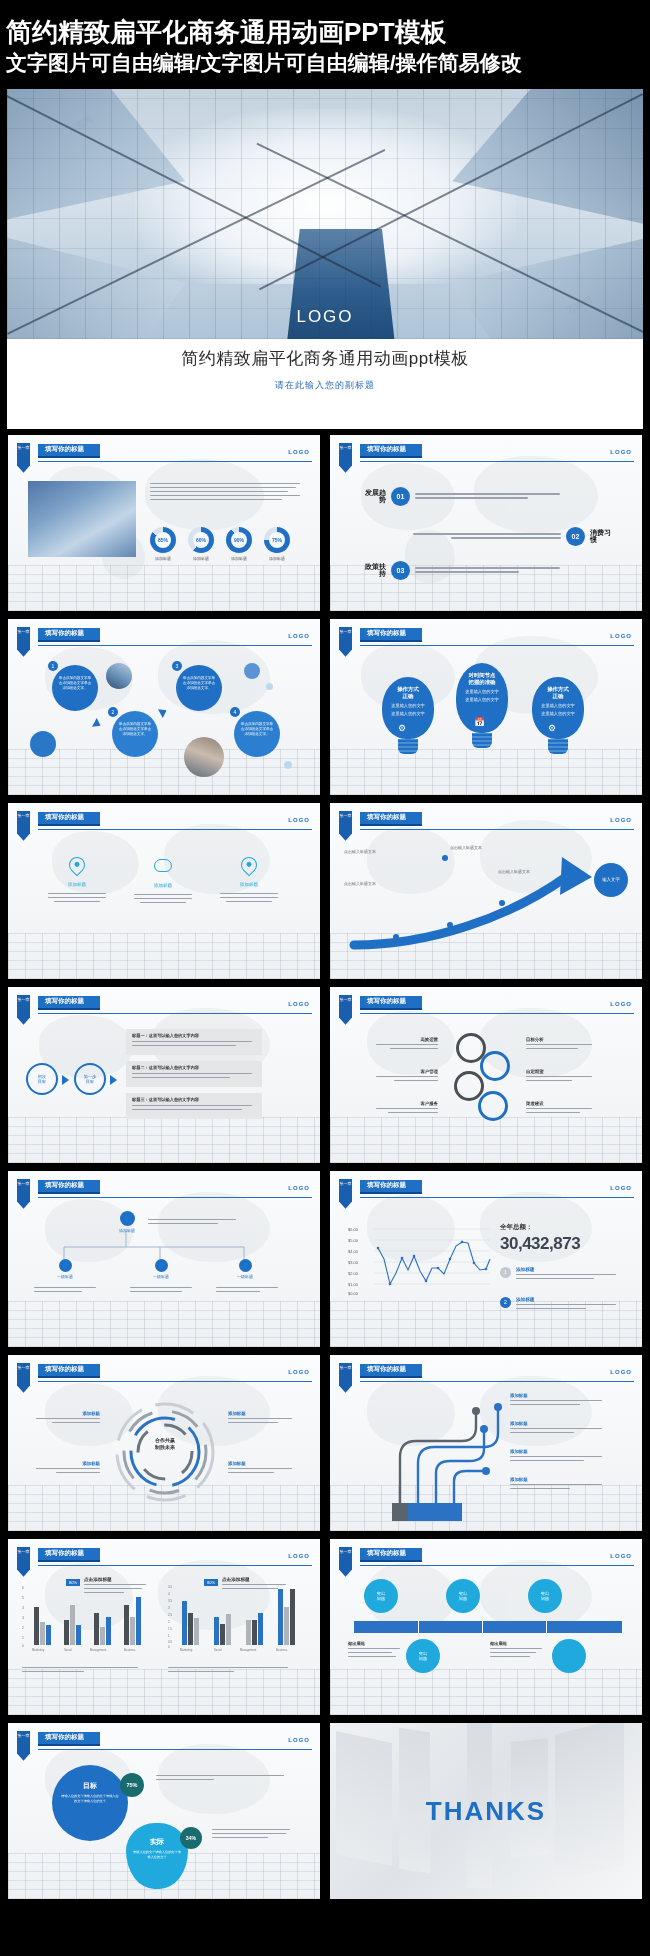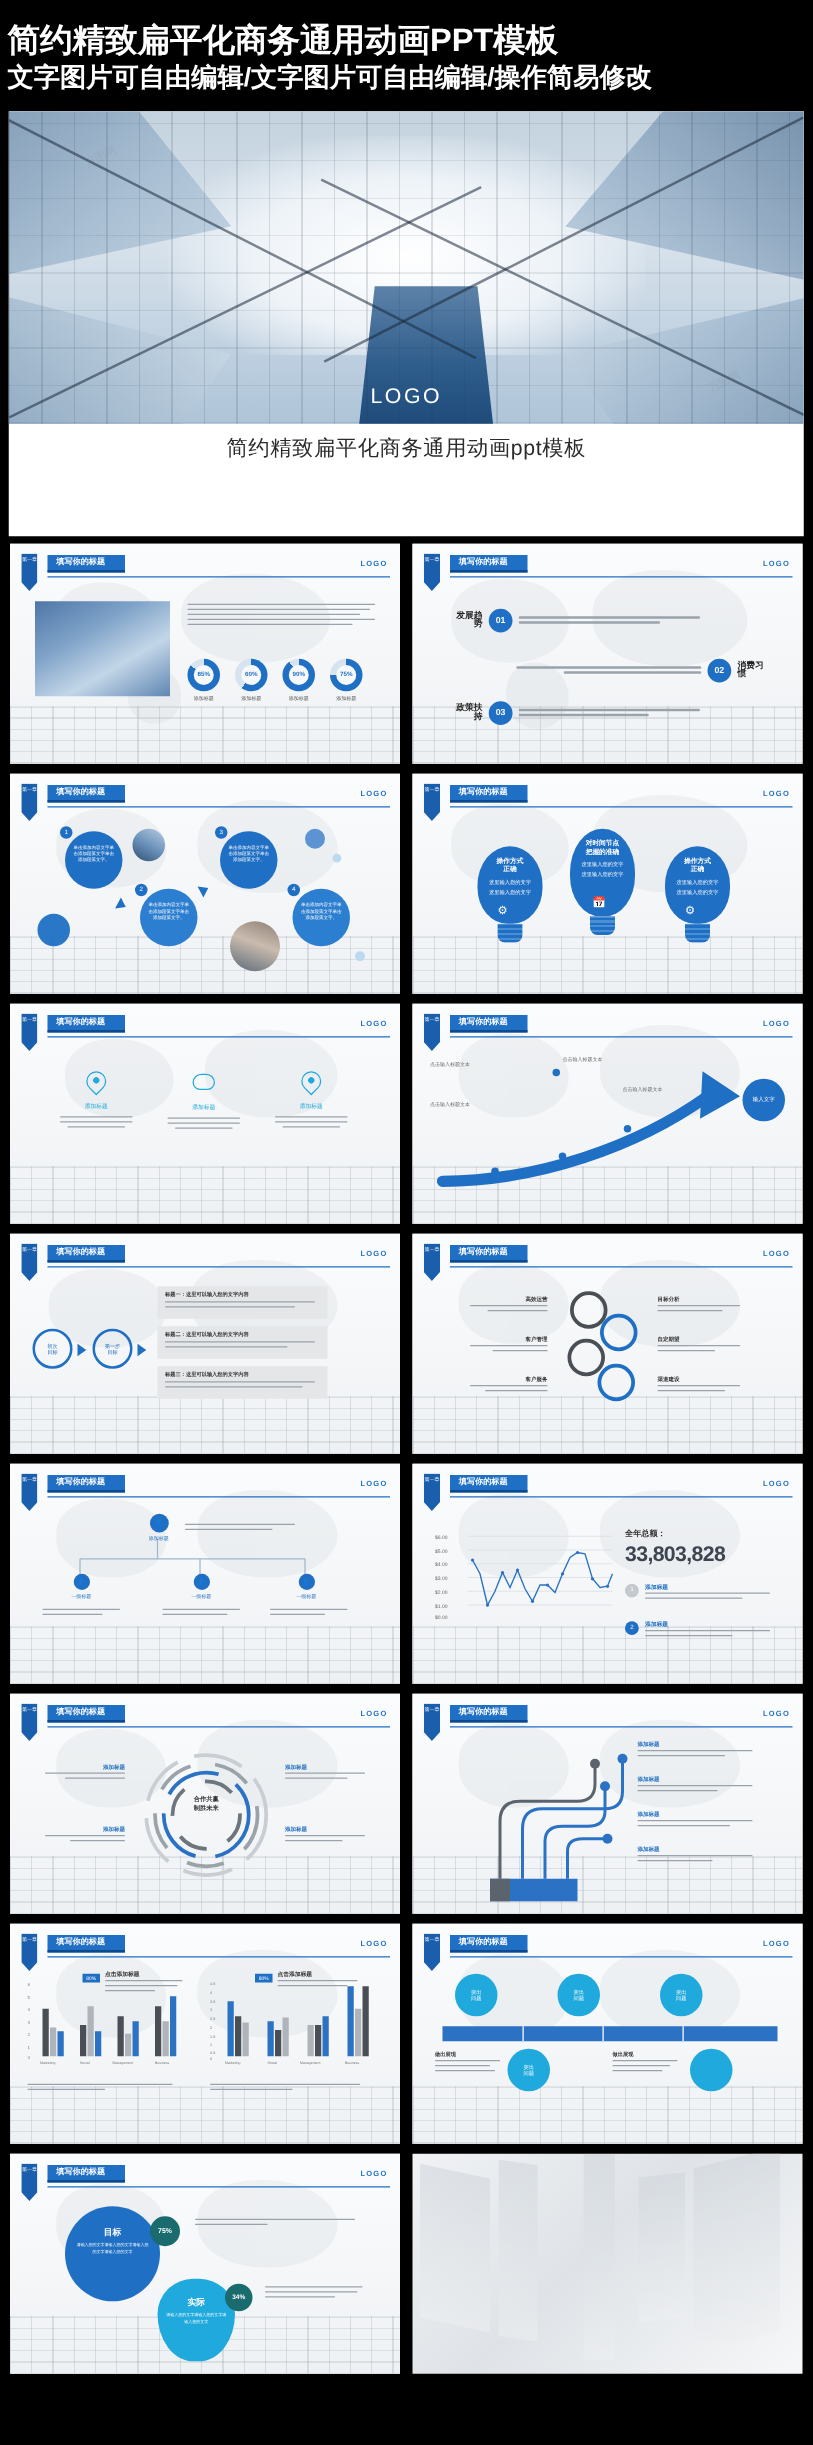--- a/index.html
+++ b/index.html
@@ -167,20 +167,21 @@
     <div class="wedge w5"></div>
     <div class="glasslines"></div>
     <div class="ray" style="left:0;top:6px;width:420px;transform:rotate(27deg);"></div>
     <div class="ray" style="left:636px;top:6px;width:430px;transform:rotate(153deg);"></div>
     <div class="ray" style="left:0;top:244px;width:420px;transform:rotate(-26deg);"></div>
     <div class="ray" style="left:636px;top:244px;width:430px;transform:rotate(206deg);"></div>
     <div class="cover-logo">LOGO</div>
   </div>
   <div class="cover-text">
     <div class="cover-title">简约精致扁平化商务通用动画ppt模板</div>
+    <div class="cover-sub">请在此输入您的副标题</div>
   </div>
   <div class="wm" style="left:60px;top:30px;">万图网</div>
   <div class="wm" style="right:50px;top:210px;">万图网</div>
 </div>
 
 <div class="grid">
 
   <div class="slide">
     <div class="map">
       <i style="left:12%;top:18%;width:26%;height:34%;"></i>
@@ -615,21 +616,21 @@
               <circle cx="94" cy="45" r="1.3"></circle>
             <circle cx="106" cy="36" r="1.3"></circle>
               <circle cx="118" cy="19" r="1.3"></circle>
               <circle cx="130" cy="40" r="1.3"></circle>
             <circle cx="142" cy="46" r="1.3"></circle>
           </g>
         </svg>
       </div>
       <div style="position:absolute;left:170px;top:22px">
         <div style="font-size:6.5px;color:#333;font-weight:bold">全年总额：</div>
-        <div style="font-size:17px;color:#3d4550;font-weight:bold;letter-spacing:-.5px;margin-top:2px">33,803,828</div>
+        <div style="font-size:17px;color:#3d4550;font-weight:bold;letter-spacing:-.5px;margin-top:2px">30,432,873</div>
       </div>
       <div style="position:absolute;left:170px;top:66px;display:flex;gap:5px;align-items:flex-start">
         <div class="circ" style="width:11px;height:11px;background:#c3c9cf;color:#fff;font-size:5px;display:flex;align-items:center;justify-content:center">1</div>
         <div>
           <div style="font-size:4.6px;color:#1f6fc4;font-weight:bold">添加标题</div>
           <div class="para" style="margin-top:2px">
               <i class="ln" style="width:100px"></i>
               <i class="ln" style="width:78px"></i>
             </div>
         </div>
@@ -944,15 +945,16 @@
   </div>
 
   <div class="slide thanks-slide">
     <div class="thanks-bldg">
       <i style="left:2%;top:8%;width:18%;height:70%;transform:skewY(12deg);"></i>
       <i style="left:22%;top:4%;width:10%;height:80%;transform:skewY(8deg);"></i>
       <i style="right:6%;top:2%;width:22%;height:84%;transform:skewY(-14deg);"></i>
       <i style="right:30%;top:10%;width:12%;height:66%;transform:skewY(-6deg);"></i>
       <i style="left:44%;top:0;width:8%;height:94%;"></i>
     </div>
+    <div class="thanks-txt">THANKS</div>
   </div>
 
 </div>
 
 </body></html>

